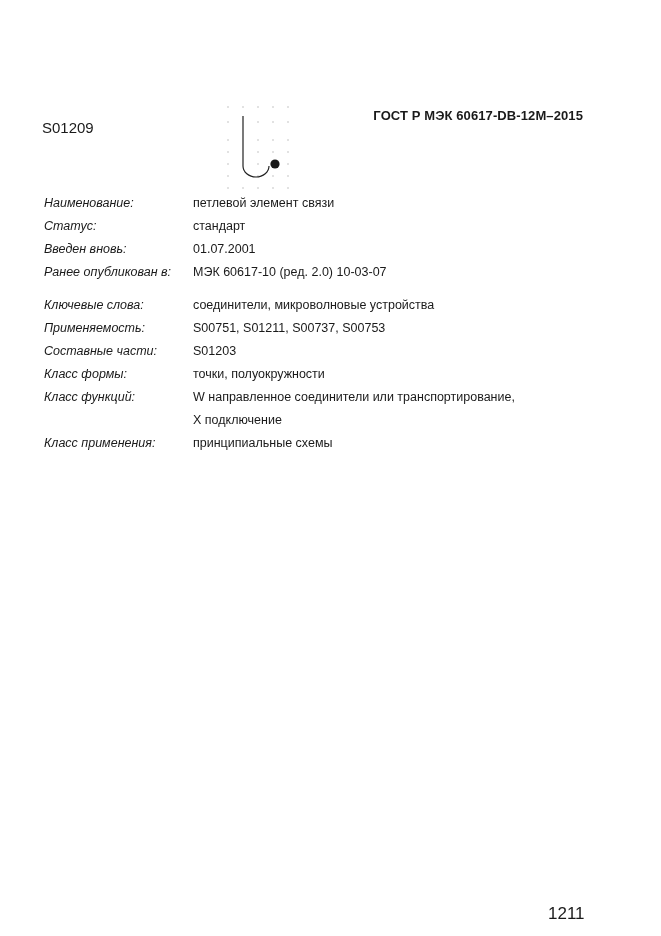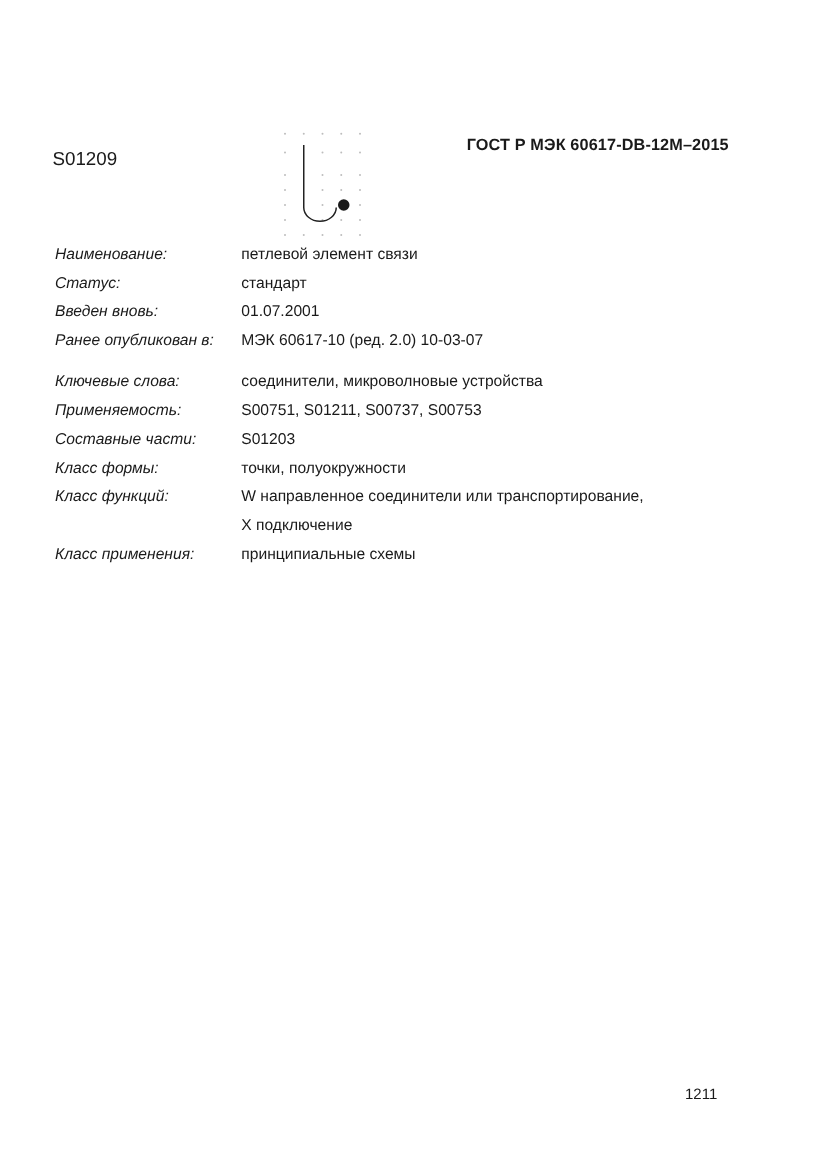--- a/index.html
+++ b/index.html
@@ -16,21 +16,21 @@
     font-weight: normal; font-size: 15px;
   }
   .symbol-fig {
     position: absolute; left: 222px; top: 100px; width: 70px; height: 92px;
   }
   .props { position: absolute; left: 44px; top: 196px; font-size: 12.5px; }
   .row { position: absolute; left: 0; white-space: nowrap; }
   .row .k { position: absolute; left: 0; width: 150px; font-style: italic; }
   .row .v { position: absolute; left: 149px; }
   .page-num {
-    position: absolute; left: 548px; top: 868px; font-size: 12px;
+    position: absolute; left: 548px; top: 904px; font-size: 17px;
   }
 </style>
 </head>
 <body>
 
 <div class="header-std">ГОСТ Р МЭК 60617-DB-12M–2015</div>
 
 <div class="symbol-id">S01209</div>
 
 <div class="symbol-fig">

